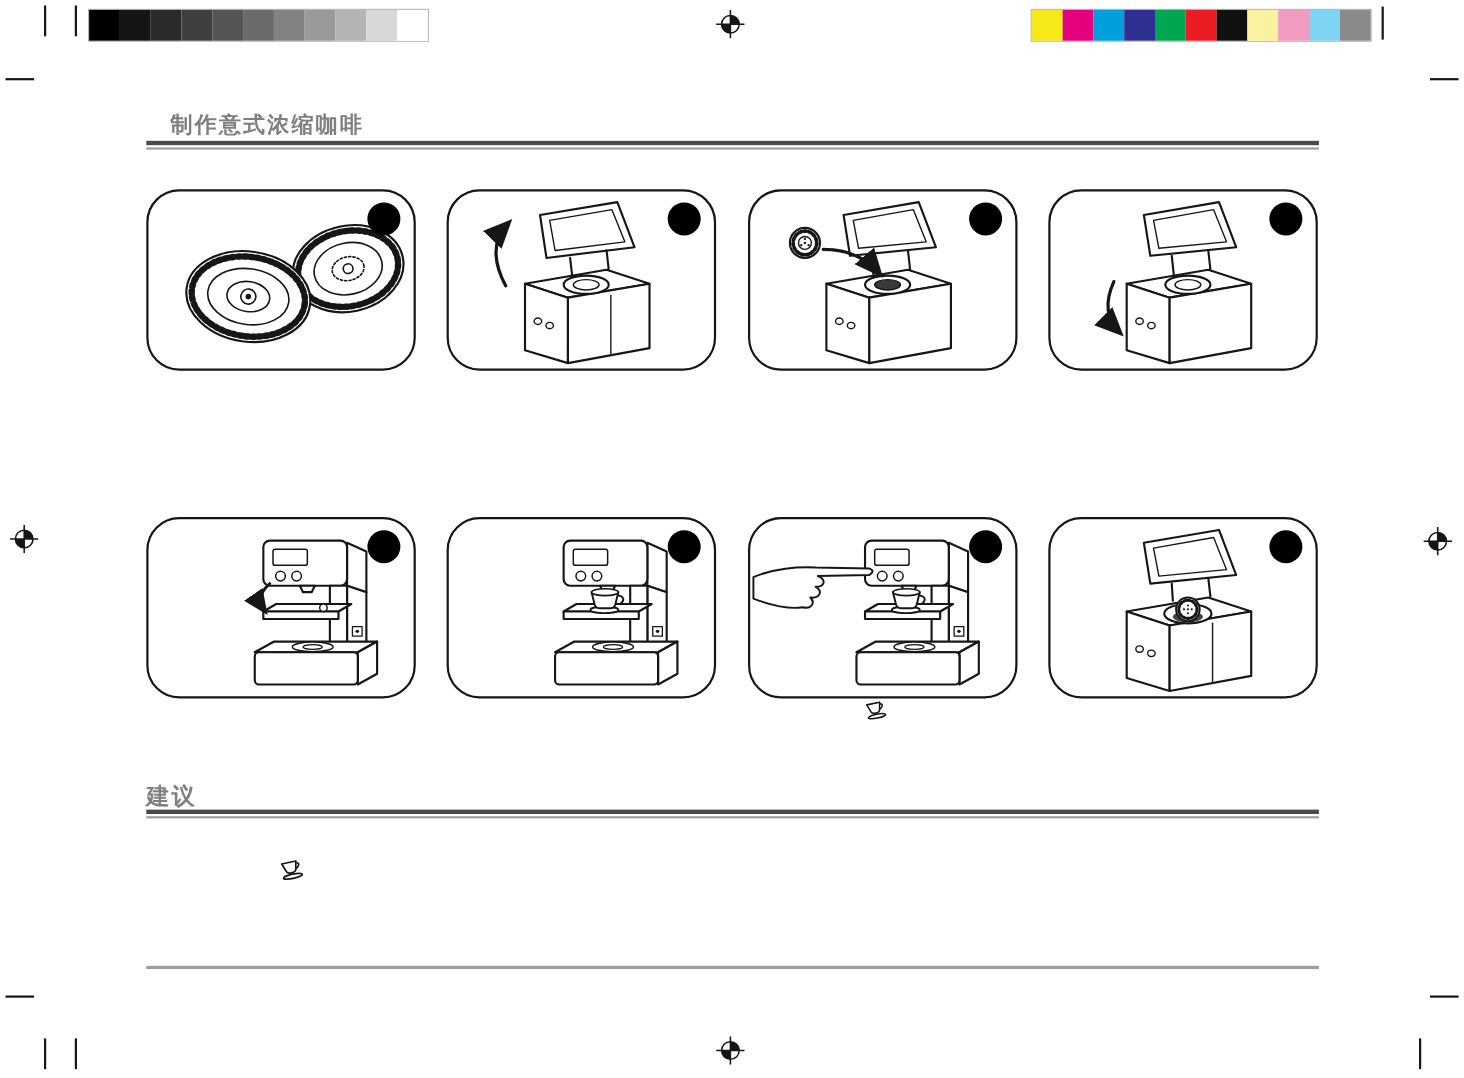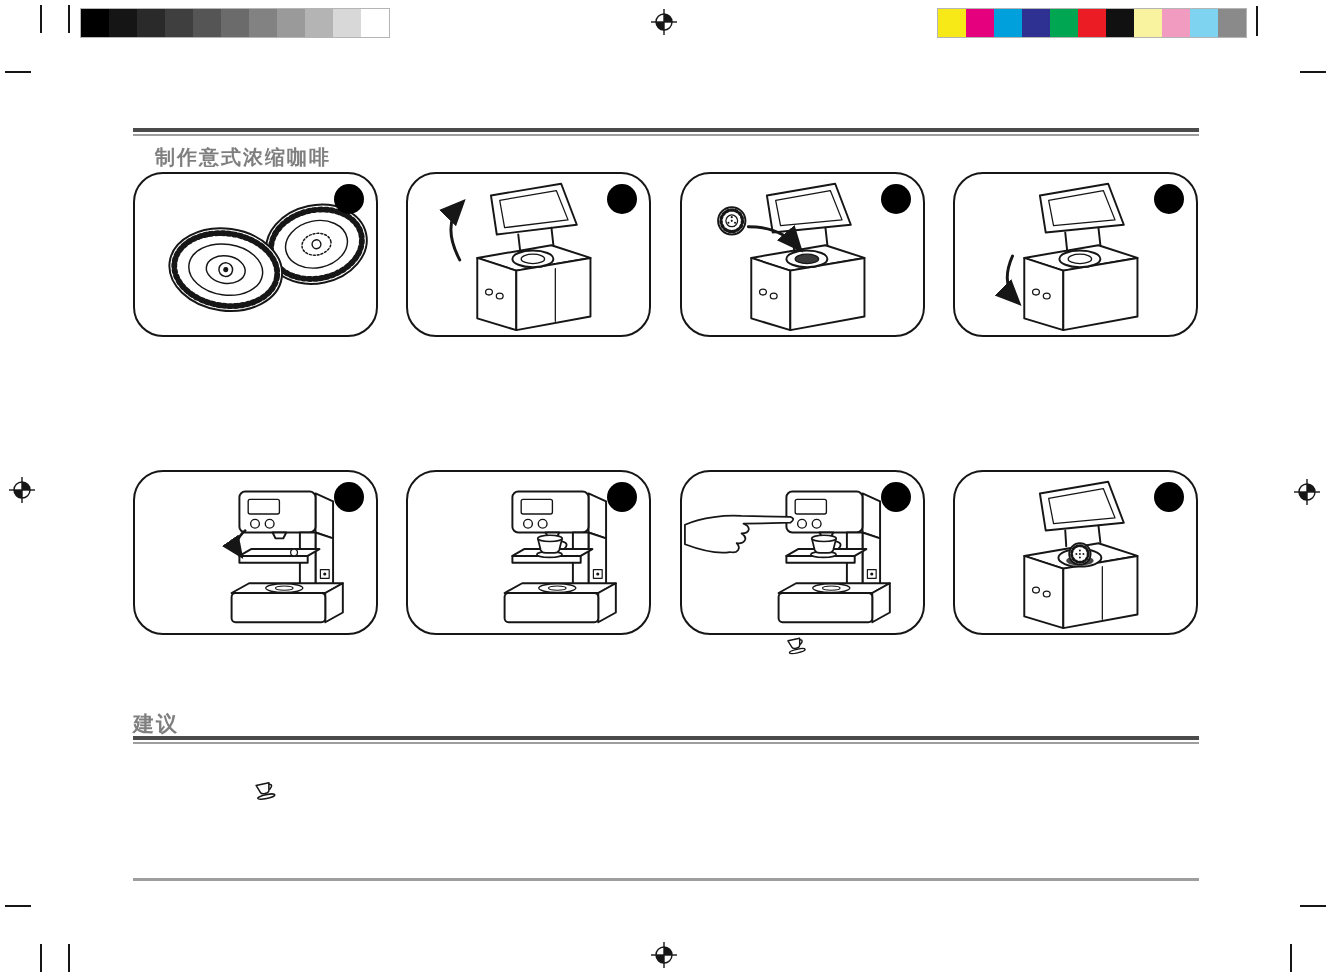--- a/index.html
+++ b/index.html
@@ -85,21 +85,21 @@
     <path d="M13,13 L13,21 A8,8 0 0 1 5,13 Z" fill="#161616"></path>
   </svg>
   <svg class="reg" style="left:1294px;top:479px;" width="26" height="26" viewBox="0 0 26 26">
     <line x1="13" y1="0" x2="13" y2="26" stroke="#161616" stroke-width="1.4"></line>
     <line x1="0" y1="13" x2="26" y2="13" stroke="#161616" stroke-width="1.4"></line>
     <circle cx="13" cy="13" r="8" fill="none" stroke="#161616" stroke-width="1.4"></circle>
     <path d="M13,13 L13,5 A8,8 0 0 1 21,13 Z" fill="#161616"></path>
     <path d="M13,13 L13,21 A8,8 0 0 1 5,13 Z" fill="#161616"></path>
   </svg>
 
-  <div class="title" style="left:155px;top:100px;font-size:20px;margin-top:44px;">制作意式浓缩咖啡</div>
+  <div class="title" style="left:155px;top:100px;font-size:20px;">制作意式浓缩咖啡</div>
   <div class="hrule" style="top:128px;">
     <div class="thick"></div>
     <div class="thin"></div>
   </div>
 
   <div class="panel" style="left:133px;top:172px;">
     <svg class="illus" viewBox="0 0 245 165">
       <g stroke="#161616" stroke-linejoin="round" stroke-linecap="round">
         <g transform="translate(185,72) rotate(-12)">
           <ellipse rx="52" ry="40" fill="#fff" stroke-width="2"></ellipse>

